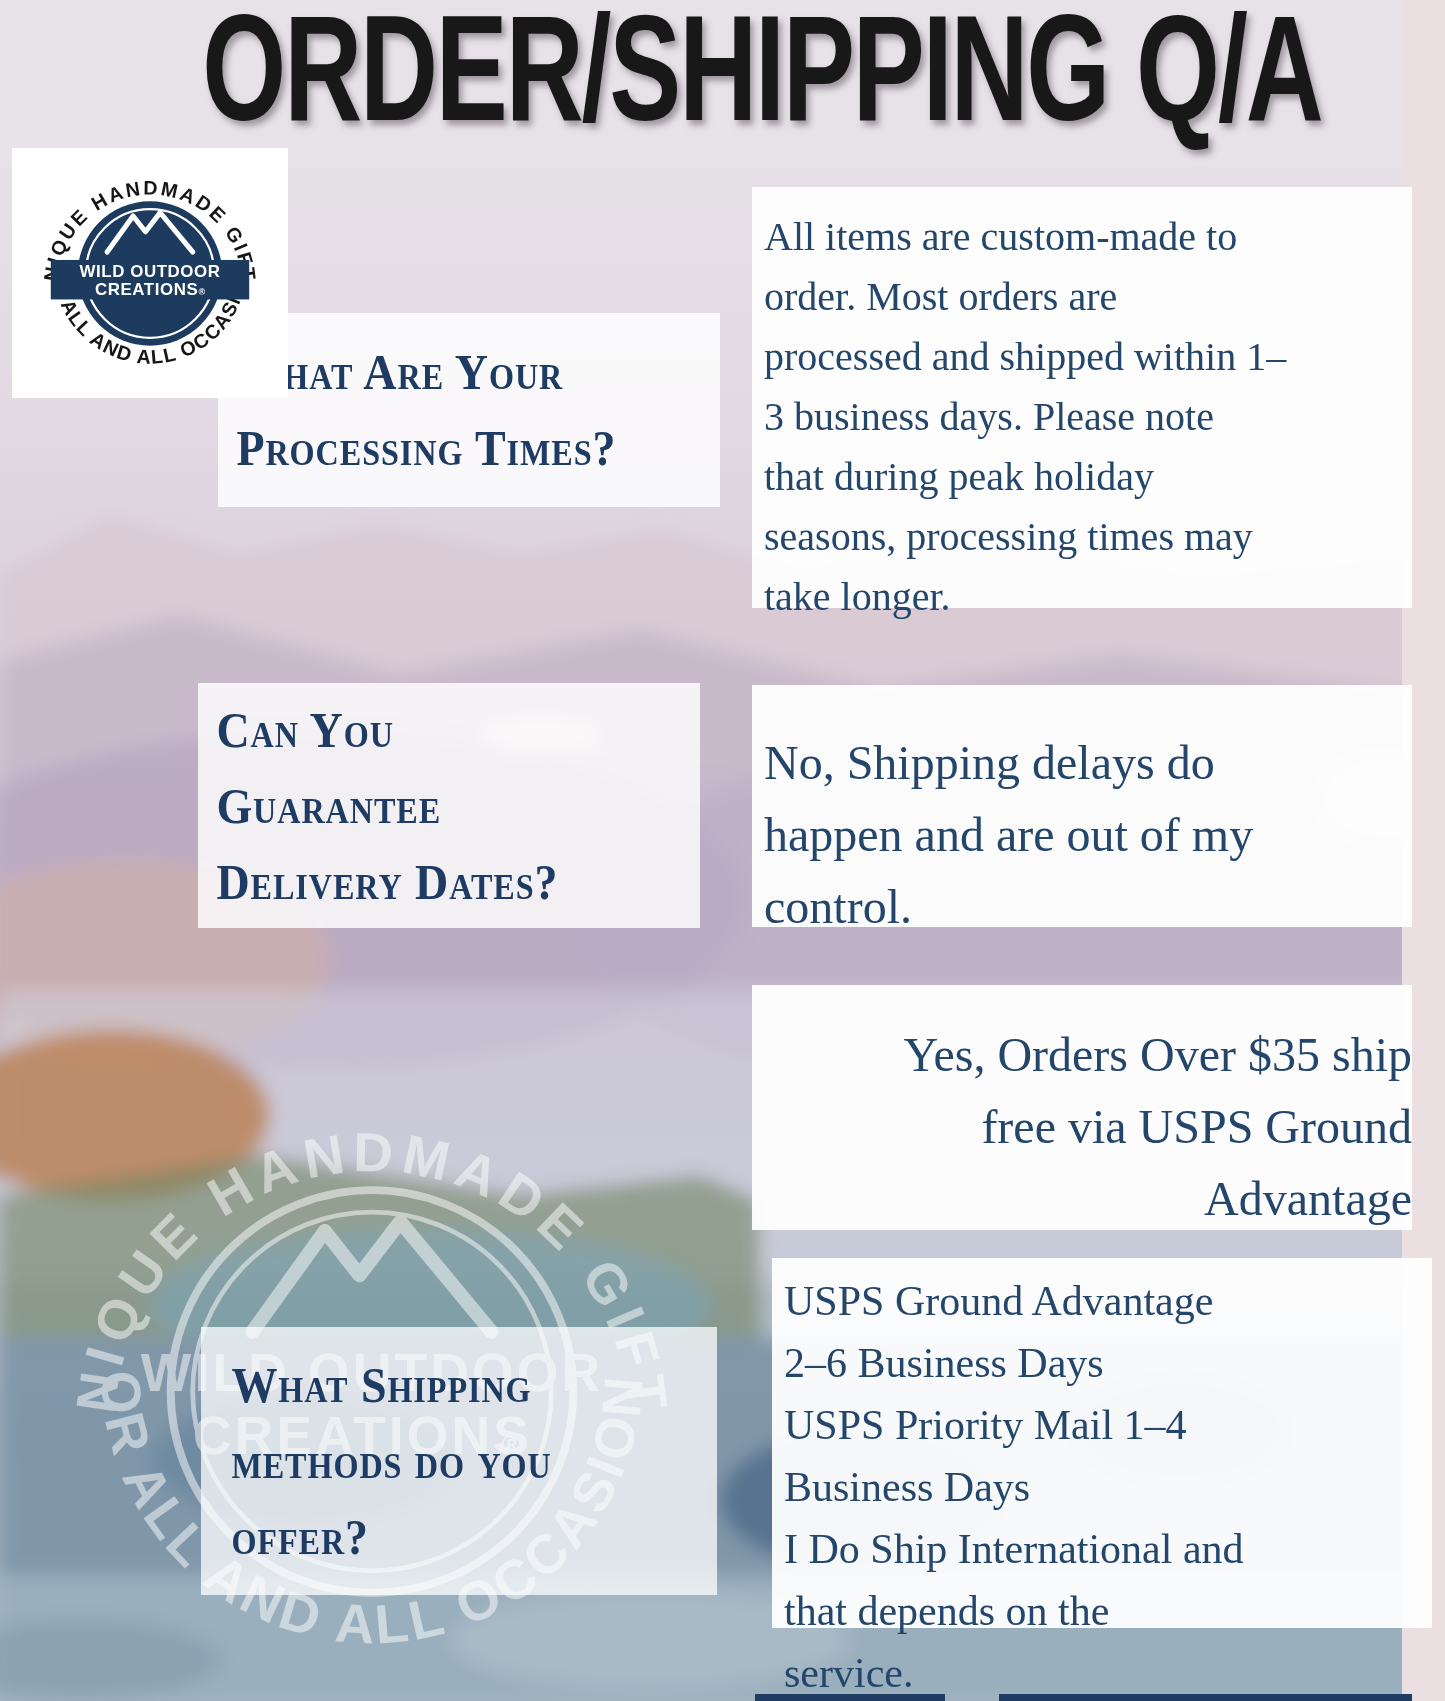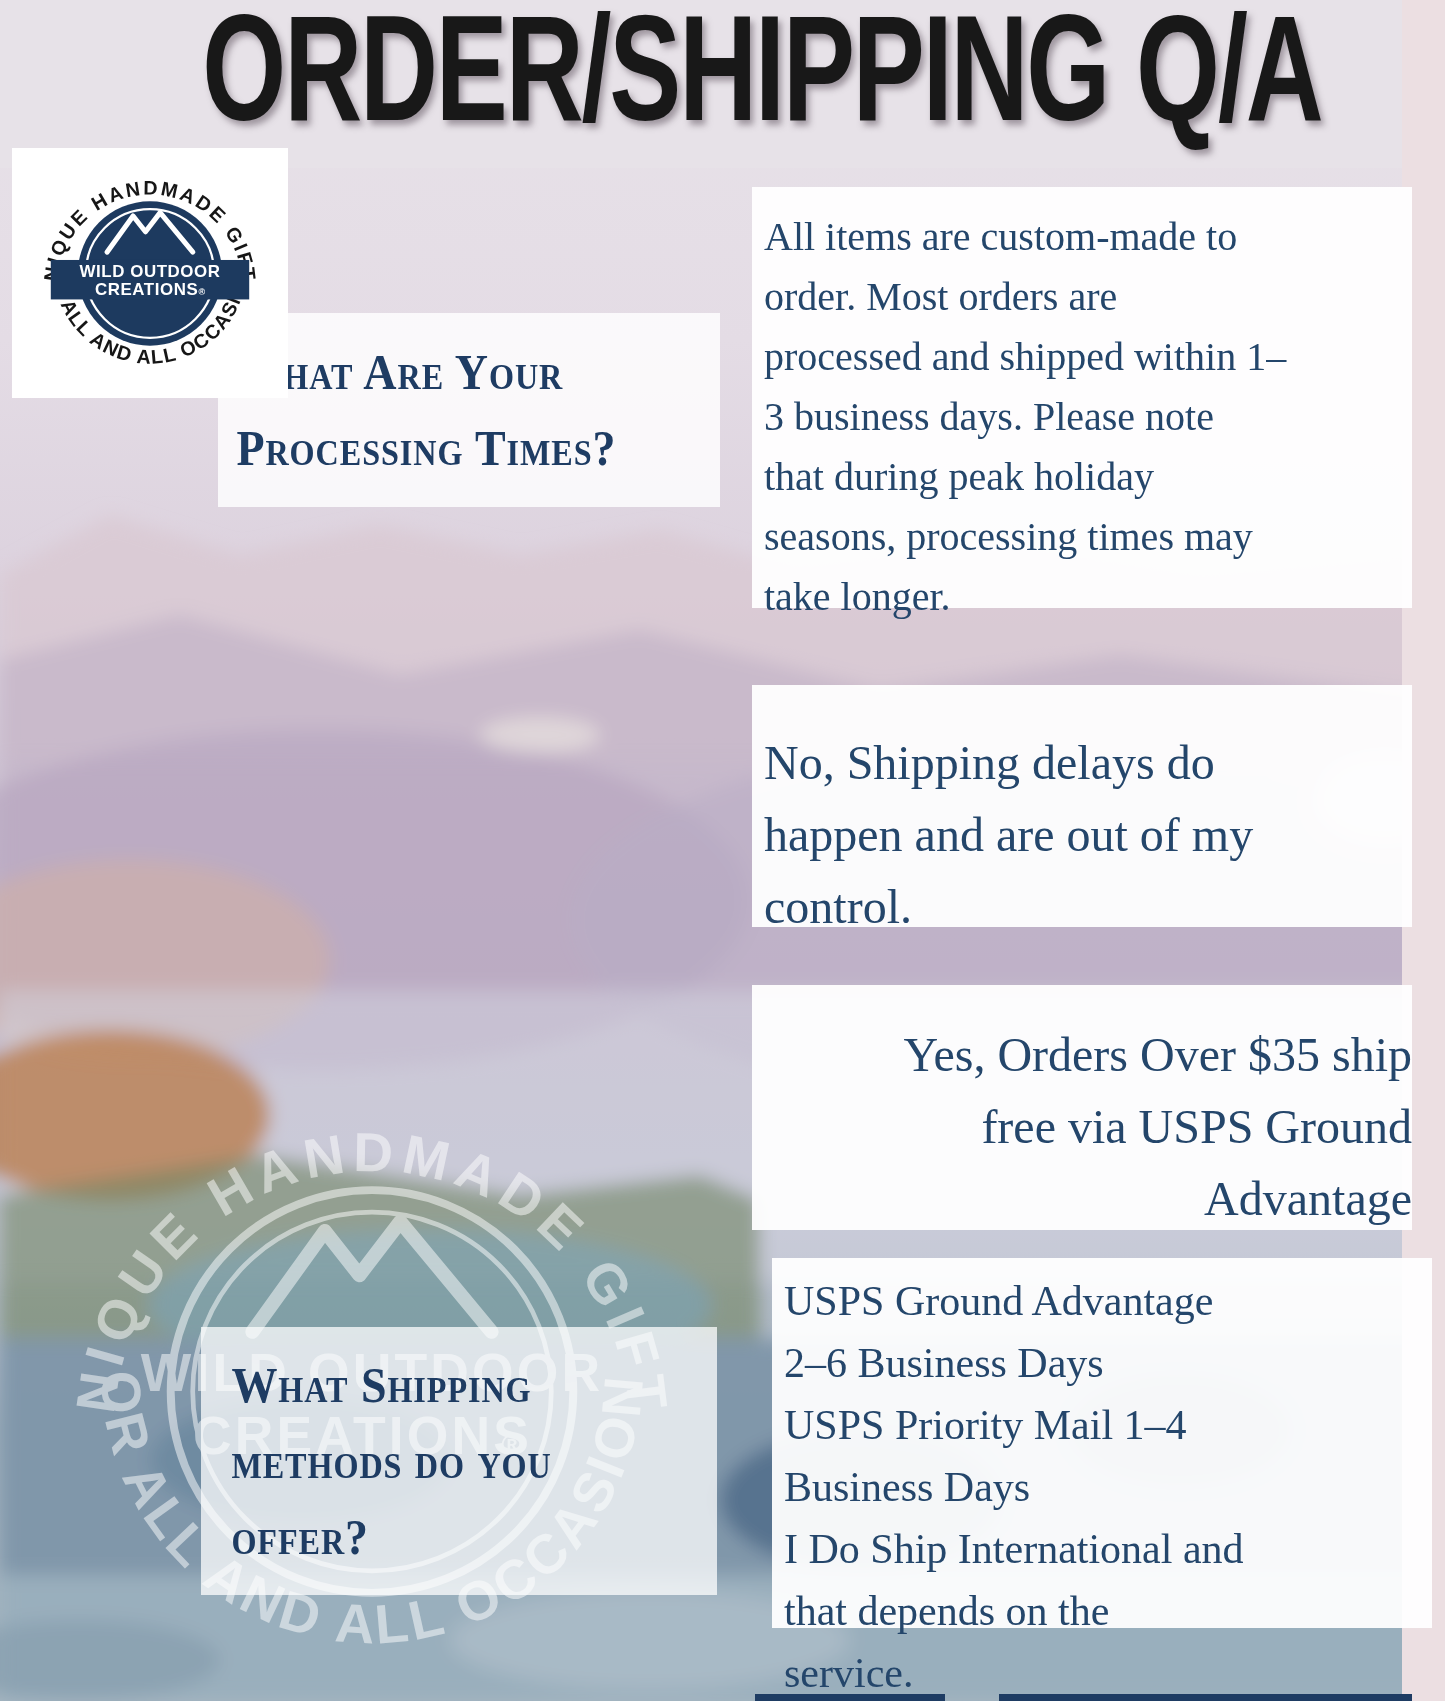--- a/index.html
+++ b/index.html
@@ -157,20 +157,25 @@
   <div class="card acard a1">
     <div class="atext">All items are custom-made to
 order. Most orders are
 processed and shipped within 1–
 3 business days. Please note
 that during peak holiday
 seasons, processing times may
 take longer.</div>
   </div>
 
+  <div class="card qcard q2">
+    <div class="qtext">Can You
+Guarantee
+Delivery Dates?</div>
+  </div>
   <div class="card acard a2">
     <div class="atext">No, Shipping delays do
 happen and are out of my
 control.</div>
   </div>
 
   <div class="card acard a3">
     <div class="atext">Yes, Orders Over $35 ship
 free via USPS Ground
 Advantage</div>

